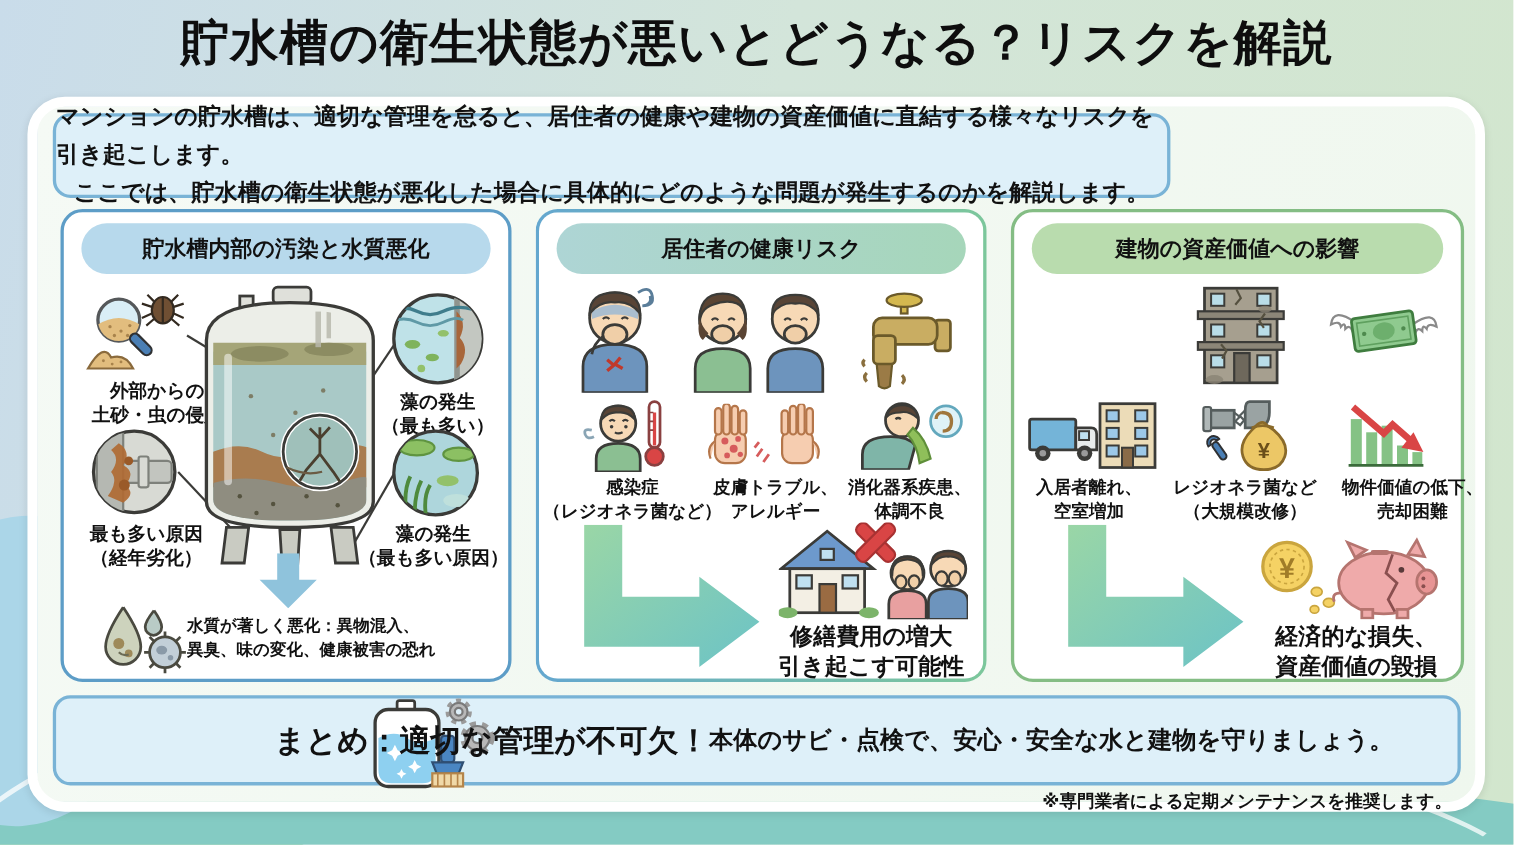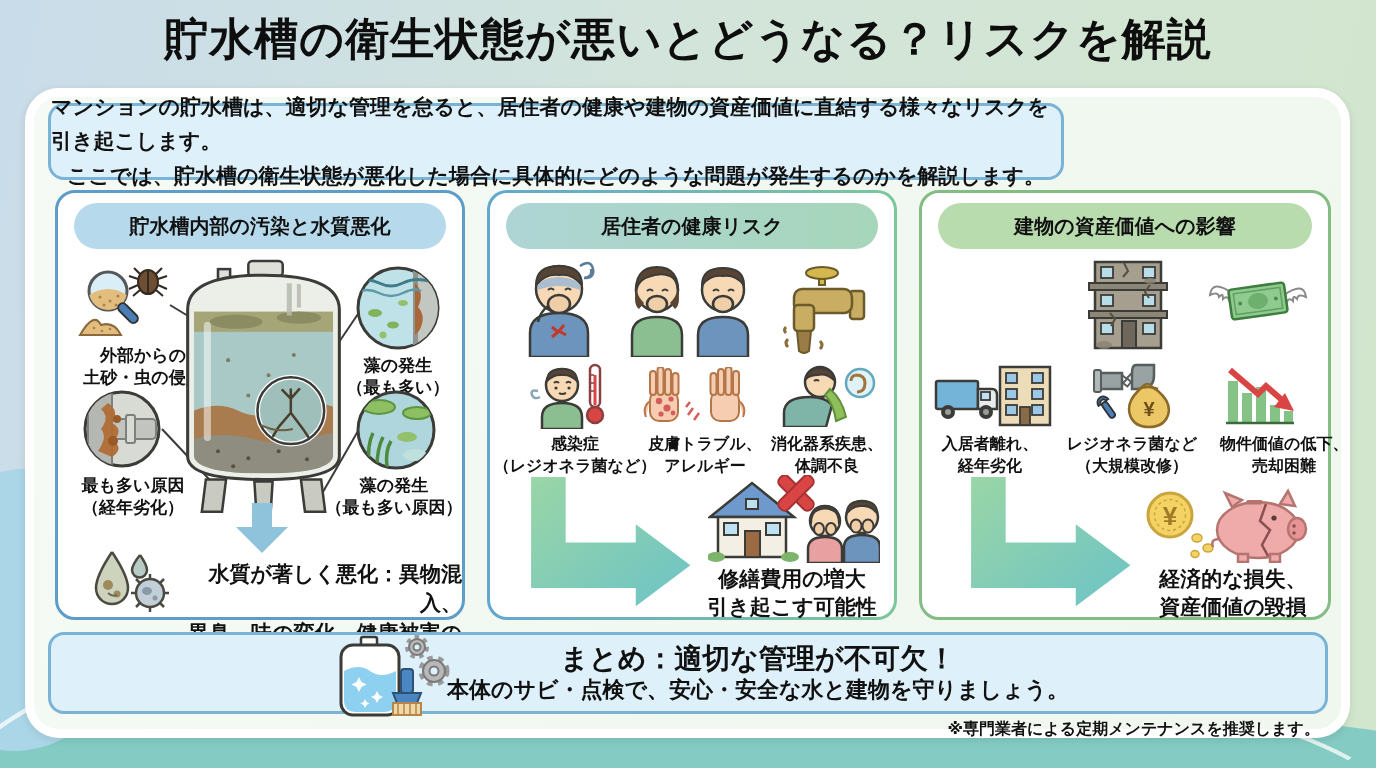--- a/index.html
+++ b/index.html
@@ -35,26 +35,26 @@
   .pill{position:absolute;left:16px;right:16px;top:10px;height:46px;border-radius:24px;
     display:flex;align-items:center;justify-content:center;font-size:20px;font-weight:900;color:#111;text-align:right;}
   .pill-tank{background:#b7d9ec;}
   .pill-health{background:linear-gradient(90deg,#aed5d5,#a6d6ba);}
   .pill-asset{background:#b9dcae;}
 
   .abs{position:absolute;}
   .label{position:absolute;text-align:center;font-weight:800;color:#111;font-size:17px;line-height:1.32;white-space:nowrap;}
   .item-label{position:absolute;text-align:center;font-weight:800;color:#111;font-size:16px;line-height:1.35;white-space:nowrap;}
   .result-text{position:absolute;font-weight:900;color:#111;}
-  .result-tank{left:112px;top:366px;width:292px;font-size:21px;line-height:1.4;text-align:right;}
+  .result-tank{left:112px;top:366px;width:292px;font-size:15px;line-height:1.4;text-align:left;}
   .result-big{font-size:21px;line-height:1.35;text-align:center;}
 
   .summary-box{position:absolute;left:48px;top:632px;width:1280px;height:82px;z-index:2;box-sizing:border-box;
     background:#def0f9;border:3px solid #79b3d6;border-radius:16px;}
-  .summary-text{position:absolute;left:180px;right:40px;top:0;height:100%;display:flex;flex-direction:column;
+  .summary-text{position:absolute;left:180px;right:40px;top:0;height:100%;display:flex;flex-direction:row;
     justify-content:center;align-items:center;}
   .summary-title{font-size:28px;font-weight:900;color:#111;line-height:1.25;}
   .summary-sub{font-size:22px;font-weight:900;color:#111;line-height:1.3;}
 
   .footnote{position:absolute;right:56px;top:719px;z-index:2;font-size:16px;font-weight:700;color:#111;}
   svg{display:block;}
 </style>
 </head>
 <body>
 
@@ -485,21 +485,21 @@
         <rect x="46" y="40" width="10" height="18"></rect>
         <rect x="60" y="46" width="9" height="12"></rect>
       </g>
       <line x1="2" y1="58" x2="70" y2="58" stroke="#3b6b3b" stroke-width="2.5"></line>
       <path d="M6 5 L34 29 L42 21 L58 35" stroke="#d94545" stroke-width="6" fill="none"></path>
       <polygon points="70,46 50,42 61,28" fill="#d94545"></polygon>
     </svg>
 
     <div class="item-label" style="left:2px;top:240px;width:132px;">
       <div>入居者離れ、</div>
-      <div>経年劣化</div>
+      <div>空室増加</div>
     </div>
     <div class="item-label" style="left:136px;top:240px;width:148px;">
       <div>レジオネラ菌など</div>
       <div>（大規模改修）</div>
     </div>
     <div class="item-label" style="left:298px;top:240px;width:128px;">
       <div>物件価値の低下、</div>
       <div>売却困難</div>
     </div>
 

